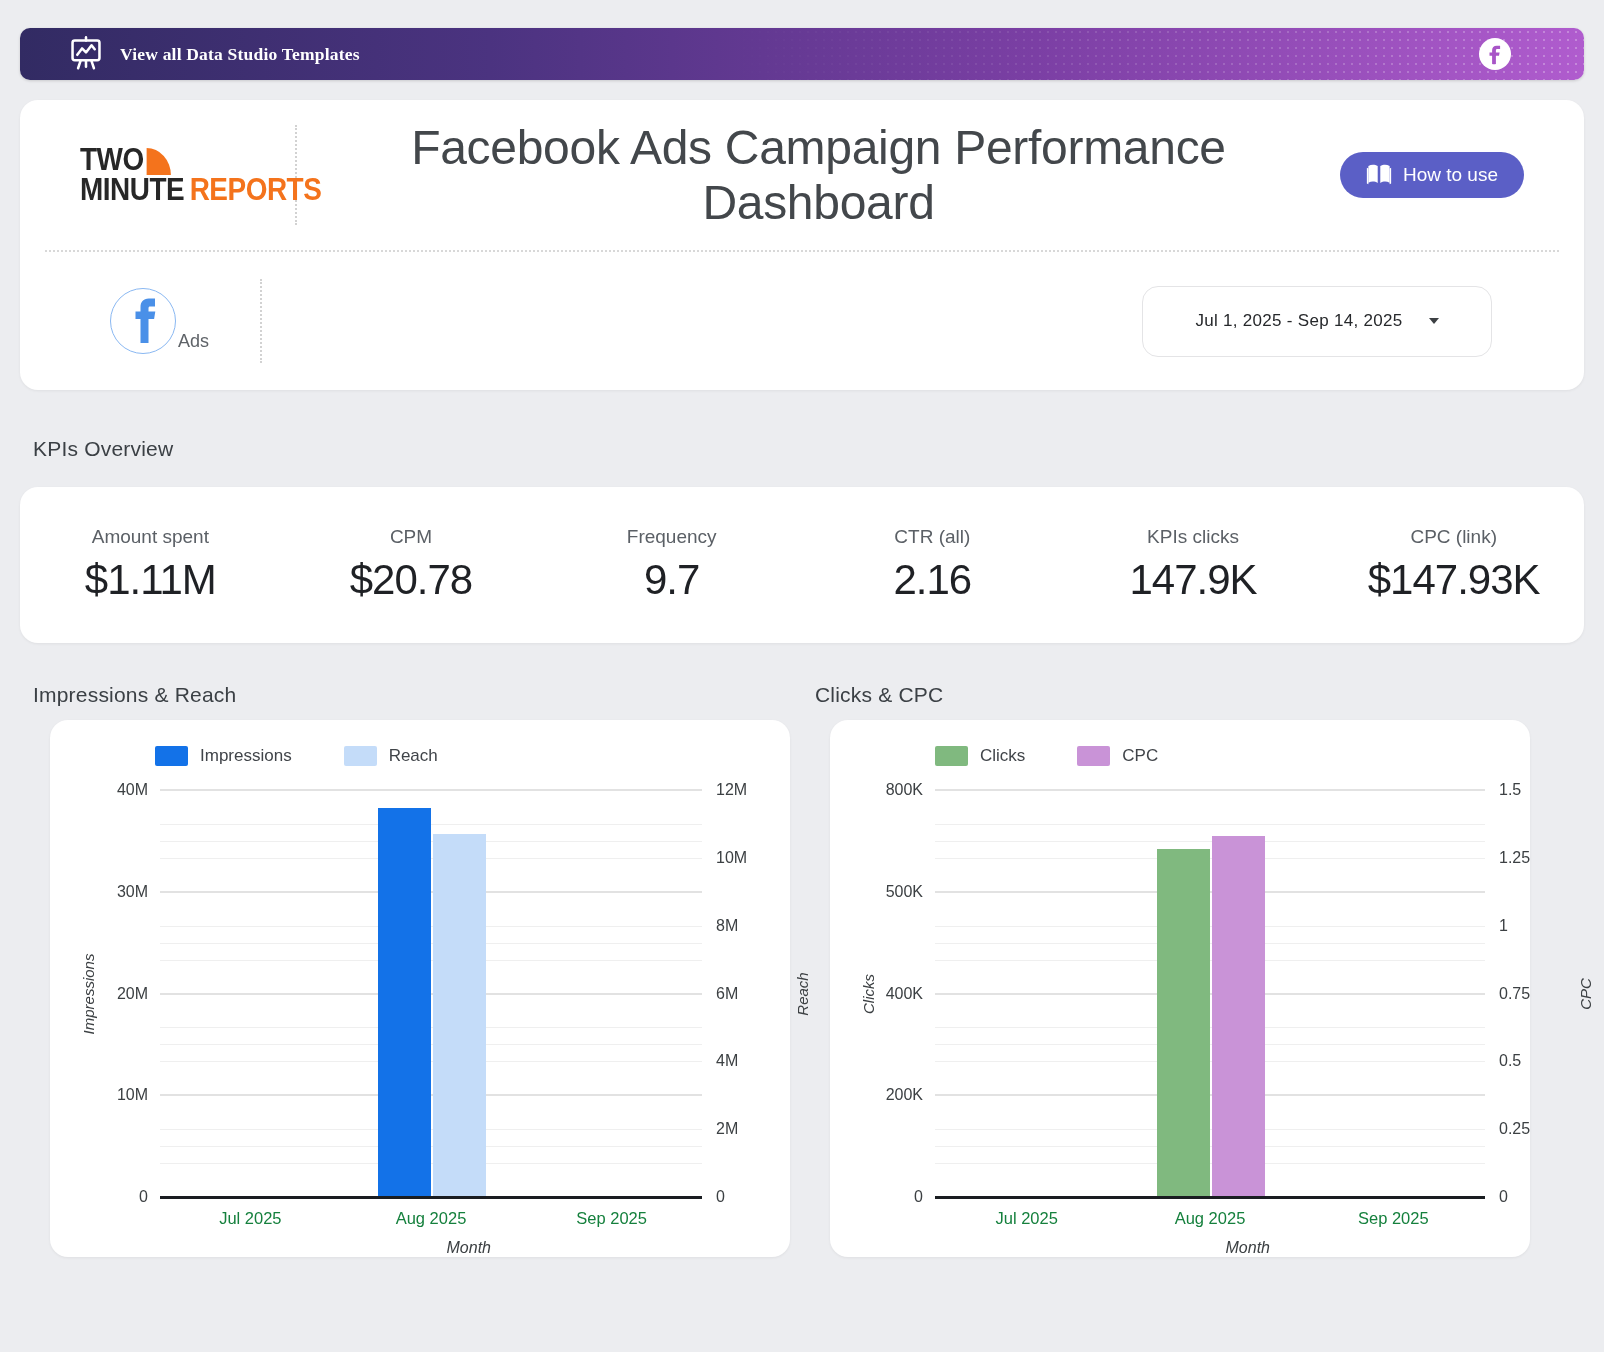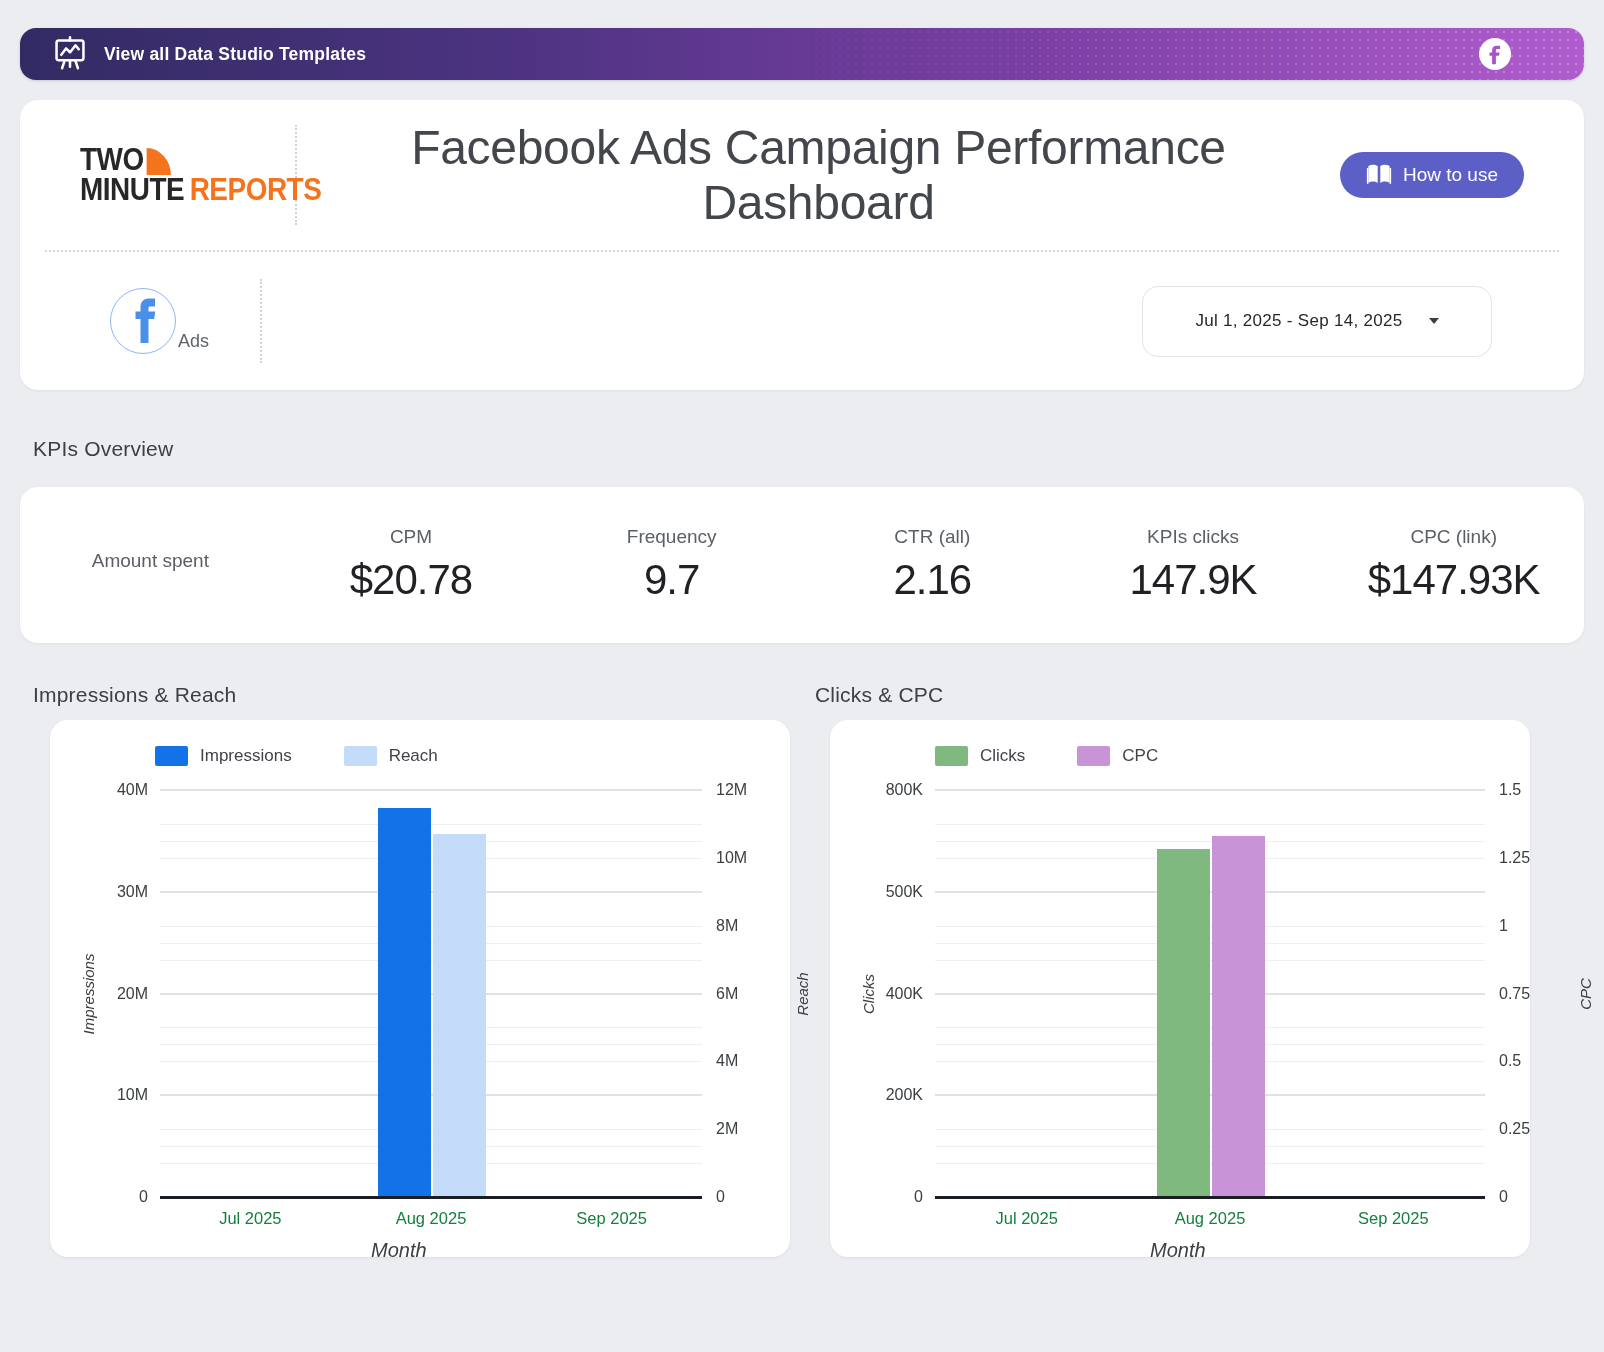--- a/index.html
+++ b/index.html
@@ -9,26 +9,27 @@
     font-family:"Liberation Sans", sans-serif;
     color:#3c4043;
     overflow:hidden;
   }
 
   
   .banner {
     position:relative;
     margin:28px 20px 0;
     height:52px;
-    border-radius:16px;
+    border-radius:10px;
     background:linear-gradient(90deg,#322b63 0%,#4b3380 30%,#7b3fa4 65%,#b05cce 100%);
     display:flex; align-items:center;
-    padding-left:30px;
+    padding-left:46px;
     overflow:hidden;
     box-shadow:0 1px 3px rgba(0,0,0,.15);
+    font-family:Liberation Serif, serif;
   }
   .banner-dots {
     position:absolute; inset:0;
     background-image:radial-gradient(rgba(255,255,255,.28) 1.2px, transparent 1.3px);
     background-size:8px 8px;
     -webkit-mask-image:linear-gradient(to right, transparent 45%, #000 100%);
             mask-image:linear-gradient(to right, transparent 45%, #000 100%);
     pointer-events:none;
   }
   .banner-label { color:#fff; font-size:17.5px; font-weight:700; letter-spacing:.2px; margin-left:14px; position:relative; }
@@ -92,21 +93,21 @@
   .legend-swatch { width:33px; height:20px; border-radius:2px; }
   .legend-label { font-size:17px; color:#404449; }
   .gridline { position:absolute; }
   .gridline.major { height:2px; background:#e2e2e2; }
   .gridline.minor { height:1px; background:#efefef; }
   .axis-line { position:absolute; height:3px; background:#1a1d21; }
   .tick-label { position:absolute; font-size:16px; color:#3c4043; height:18px; line-height:18px; white-space:nowrap; }
   .tick-label.leftside { text-align:right; }
   .cat-label { position:absolute; font-size:16.5px; color:#15803d; width:140px; text-align:center; }
   .axis-title { position:absolute; font-size:15px; font-style:italic; color:#3c4043; white-space:nowrap; }
-  .xaxis-title { position:absolute; font-size:20px; font-style:italic; color:#3c4043; text-align:left; width:120px; }
+  .xaxis-title { position:absolute; font-size:16px; font-style:italic; color:#3c4043; text-align:right; width:120px; }
   .bar { position:absolute; }
 </style>
 </head>
 <body>
 
 <div class="banner">
   <div class="banner-dots"></div>
   <span style="position:relative;display:flex;">
     <svg width="40" height="38" viewBox="0 0 24 24" fill="none" stroke="#ffffff" stroke-width="1.6" stroke-linecap="round" stroke-linejoin="round">
       <line x1="12" y1="1.5" x2="12" y2="3.5"></line>
@@ -168,20 +169,21 @@
       <span class="date-text">Jul 1, 2025 - Sep 14, 2025</span>
       <span class="caret"></span>
     </div>
   </div>
 </div>
 
 <div class="section-heading kpis-heading">KPIs Overview</div>
 <div class="card kpi-card">
   <div class="kpi-col">
     <div class="kpi-label">Amount spent</div>
+    <div class="kpi-value">$1.11M</div>
   </div>
   <div class="kpi-col">
     <div class="kpi-label">CPM</div>
     <div class="kpi-value">$20.78</div>
   </div>
   <div class="kpi-col">
     <div class="kpi-label">Frequency</div>
     <div class="kpi-value">9.7</div>
   </div>
   <div class="kpi-col">

